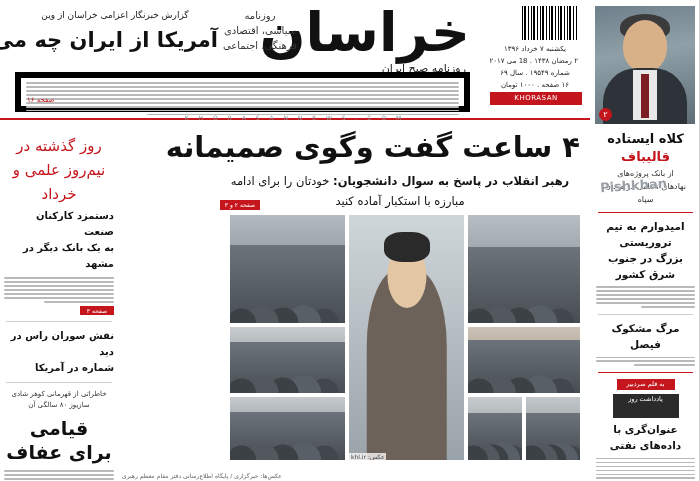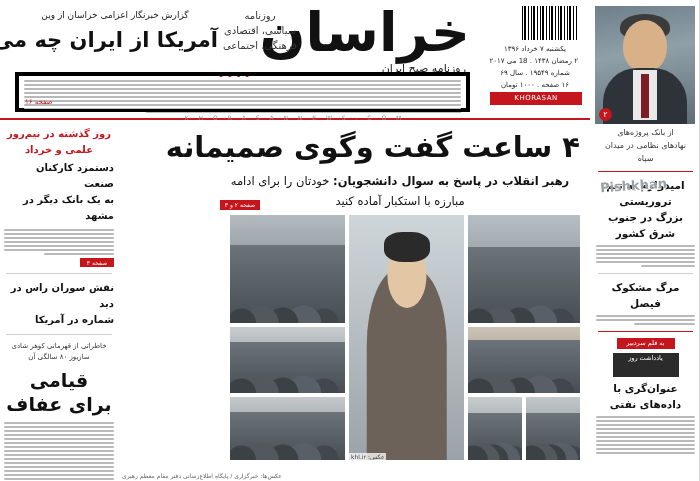--- a/index.html
+++ b/index.html
@@ -79,21 +79,21 @@
     font-size: 21px; font-weight: bold; color: #111;
     text-align: center; white-space: nowrap;
   }
   .dots {
     position: absolute; right: 338px; top: 68px;
     font-size: 13px; color: #c4161c; letter-spacing: 1px;
   }
   .top-summary {
     position: absolute; right: 120px; top: 72px;
     width: 455px; height: 40px;
-    border: 4px solid #000000;
+    border: 6px solid #000000;
     padding: 4px 5px;
   }
   .pagenote {
     position: absolute; left: 6px; bottom: 2px;
     font-size: 7px; color: #c4161c;
   }
   .site-strip {
     position: absolute; left: 0; top: 114px;
     width: 590px; height: 6px;
     font-size: 6px; color: #8c8c8c; text-align: center;
@@ -171,22 +171,22 @@
     width: 66px; height: 24px; background: #2b2b2b;
     color: #fff; font-size: 6.5px; text-align: center; line-height: 11px;
   }
 
   
   .leftcol {
     position: absolute; left: 4px; top: 126px;
     width: 110px; height: 350px;
   }
   .lc-head {
-    font-size: 10px; font-weight: bold; color: #c4161c;
-    text-align: center; line-height: 1.6;
+    font-size: 15px; font-weight: normal; color: #c4161c;
+    text-align: center; line-height: 1.6; margin-top: 8px;
   }
   .lc-head2 {
     font-size: 10px; font-weight: bold; color: #111;
     line-height: 1.6; margin-top: 2px;
   }
   .lc-big {
     font-size: 19px; font-weight: bold; color: #111;
     text-align: center; line-height: 1.25; margin: 6px 0;
   }
 
@@ -426,20 +426,24 @@
 
     <div class="portrait">
       <div class="hair"></div>
       <div class="face"></div>
       <div class="body"></div>
       <div class="shirt"></div>
       <div class="tie"></div>
       <div class="stamp">۲</div>
     </div>
 
+    <div class="side-title">
+      <span>کلاه ایستاده</span>
+      <span class="red">قالیباف</span>
+    </div>
     <div class="side-sub" style="white-space:pre-line">از بانک پروژه‌های
 نهادهای نظامی در میدان سپاه</div>
 
     <div class="hr-red"></div>
 
     <div class="side-item-title" style="white-space:pre-line">امیدوارم به تیم تروریستی
 بزرگ در جنوب شرق کشور</div>
     <div class="fake-lines dense">
       <i style="width:100%"></i>
         <i style="width:100%"></i>

